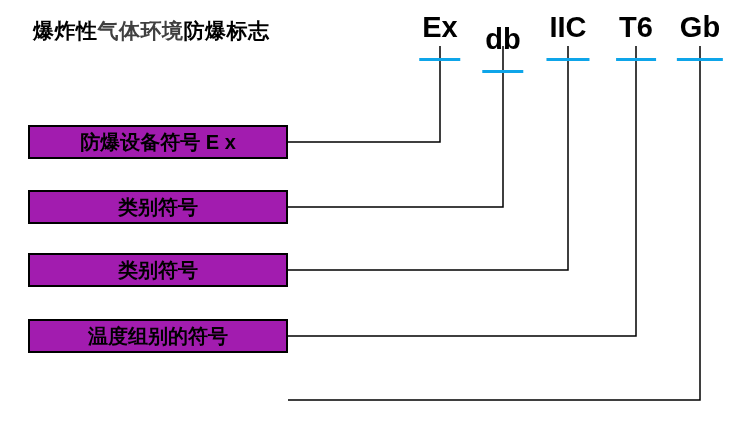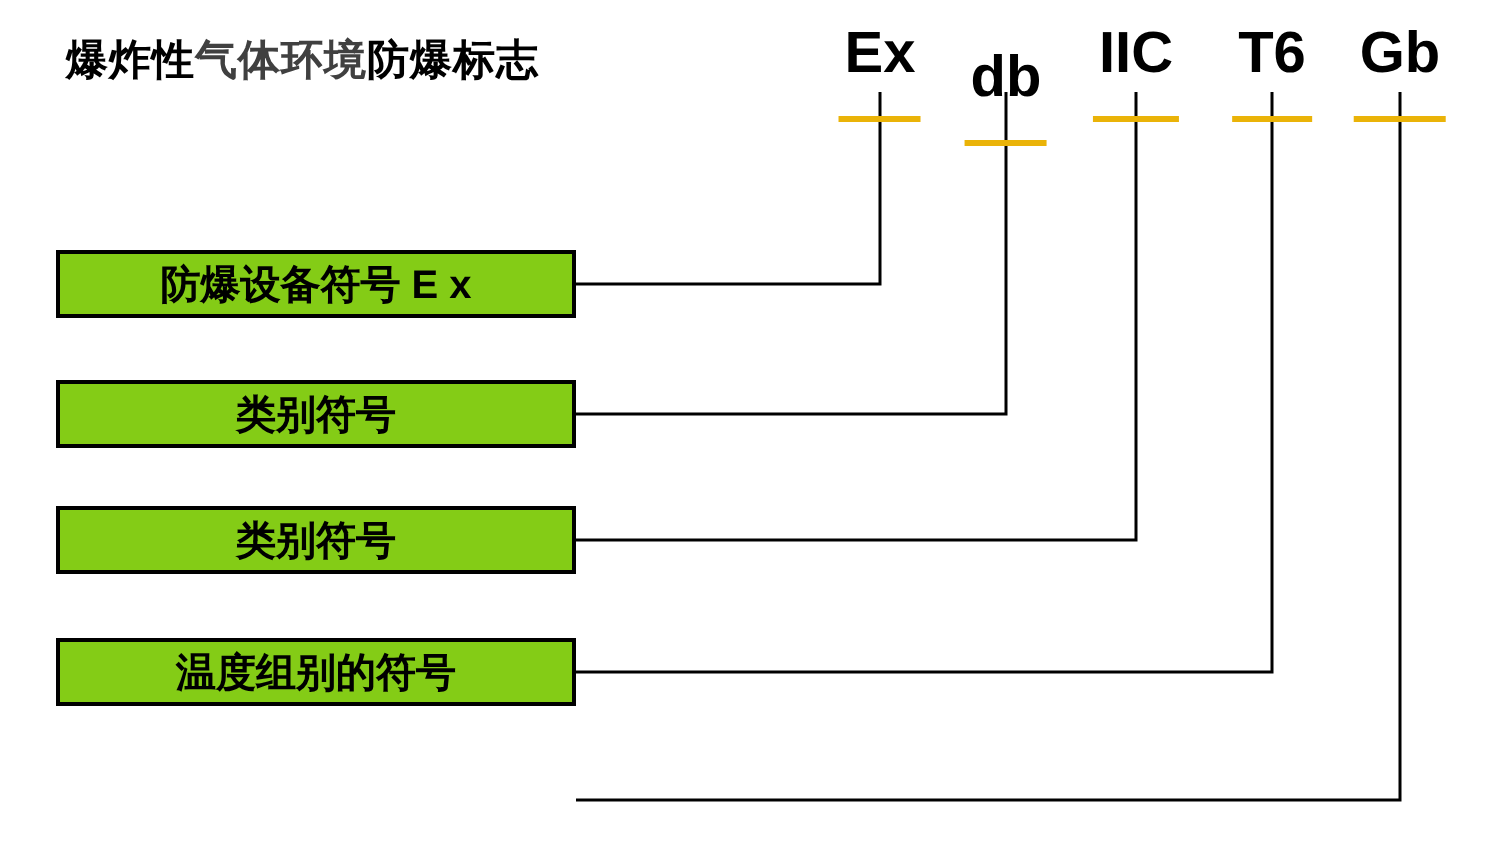--- a/index.html
+++ b/index.html
@@ -28,37 +28,37 @@
   .title .hl { color: #404040; }
 
   .mark-symbol {
     position: absolute;
     top: 12px;
     transform: translateX(-50%);
     font-size: 29px;
     font-weight: bold;
     color: #000000;
     line-height: 1.05;
-    border-bottom: 3px solid #eab308;
+    border-bottom: 3px solid #0ea5e9;
     padding: 0 3px 16px 3px;
     white-space: nowrap;
   }
   .mark-ex  { left: 440px; }
   .mark-db  { left: 503px; margin-top: 12px; }
   .mark-iic { left: 568px; }
   .mark-t6  { left: 636px; }
   .mark-gb  { left: 700px; }
 
   .label-box {
     position: absolute;
     left: 28px;
     width: 260px;
     height: 34px;
     border: 2px solid #000000;
-    background: #84cc16;
+    background: #a21caf;
     display: flex;
     align-items: center;
     justify-content: center;
     font-size: 20px;
     font-weight: bold;
     color: #000000;
     white-space: nowrap;
   }
   .box-1 { top: 125px; }
   .box-2 { top: 190px; }

